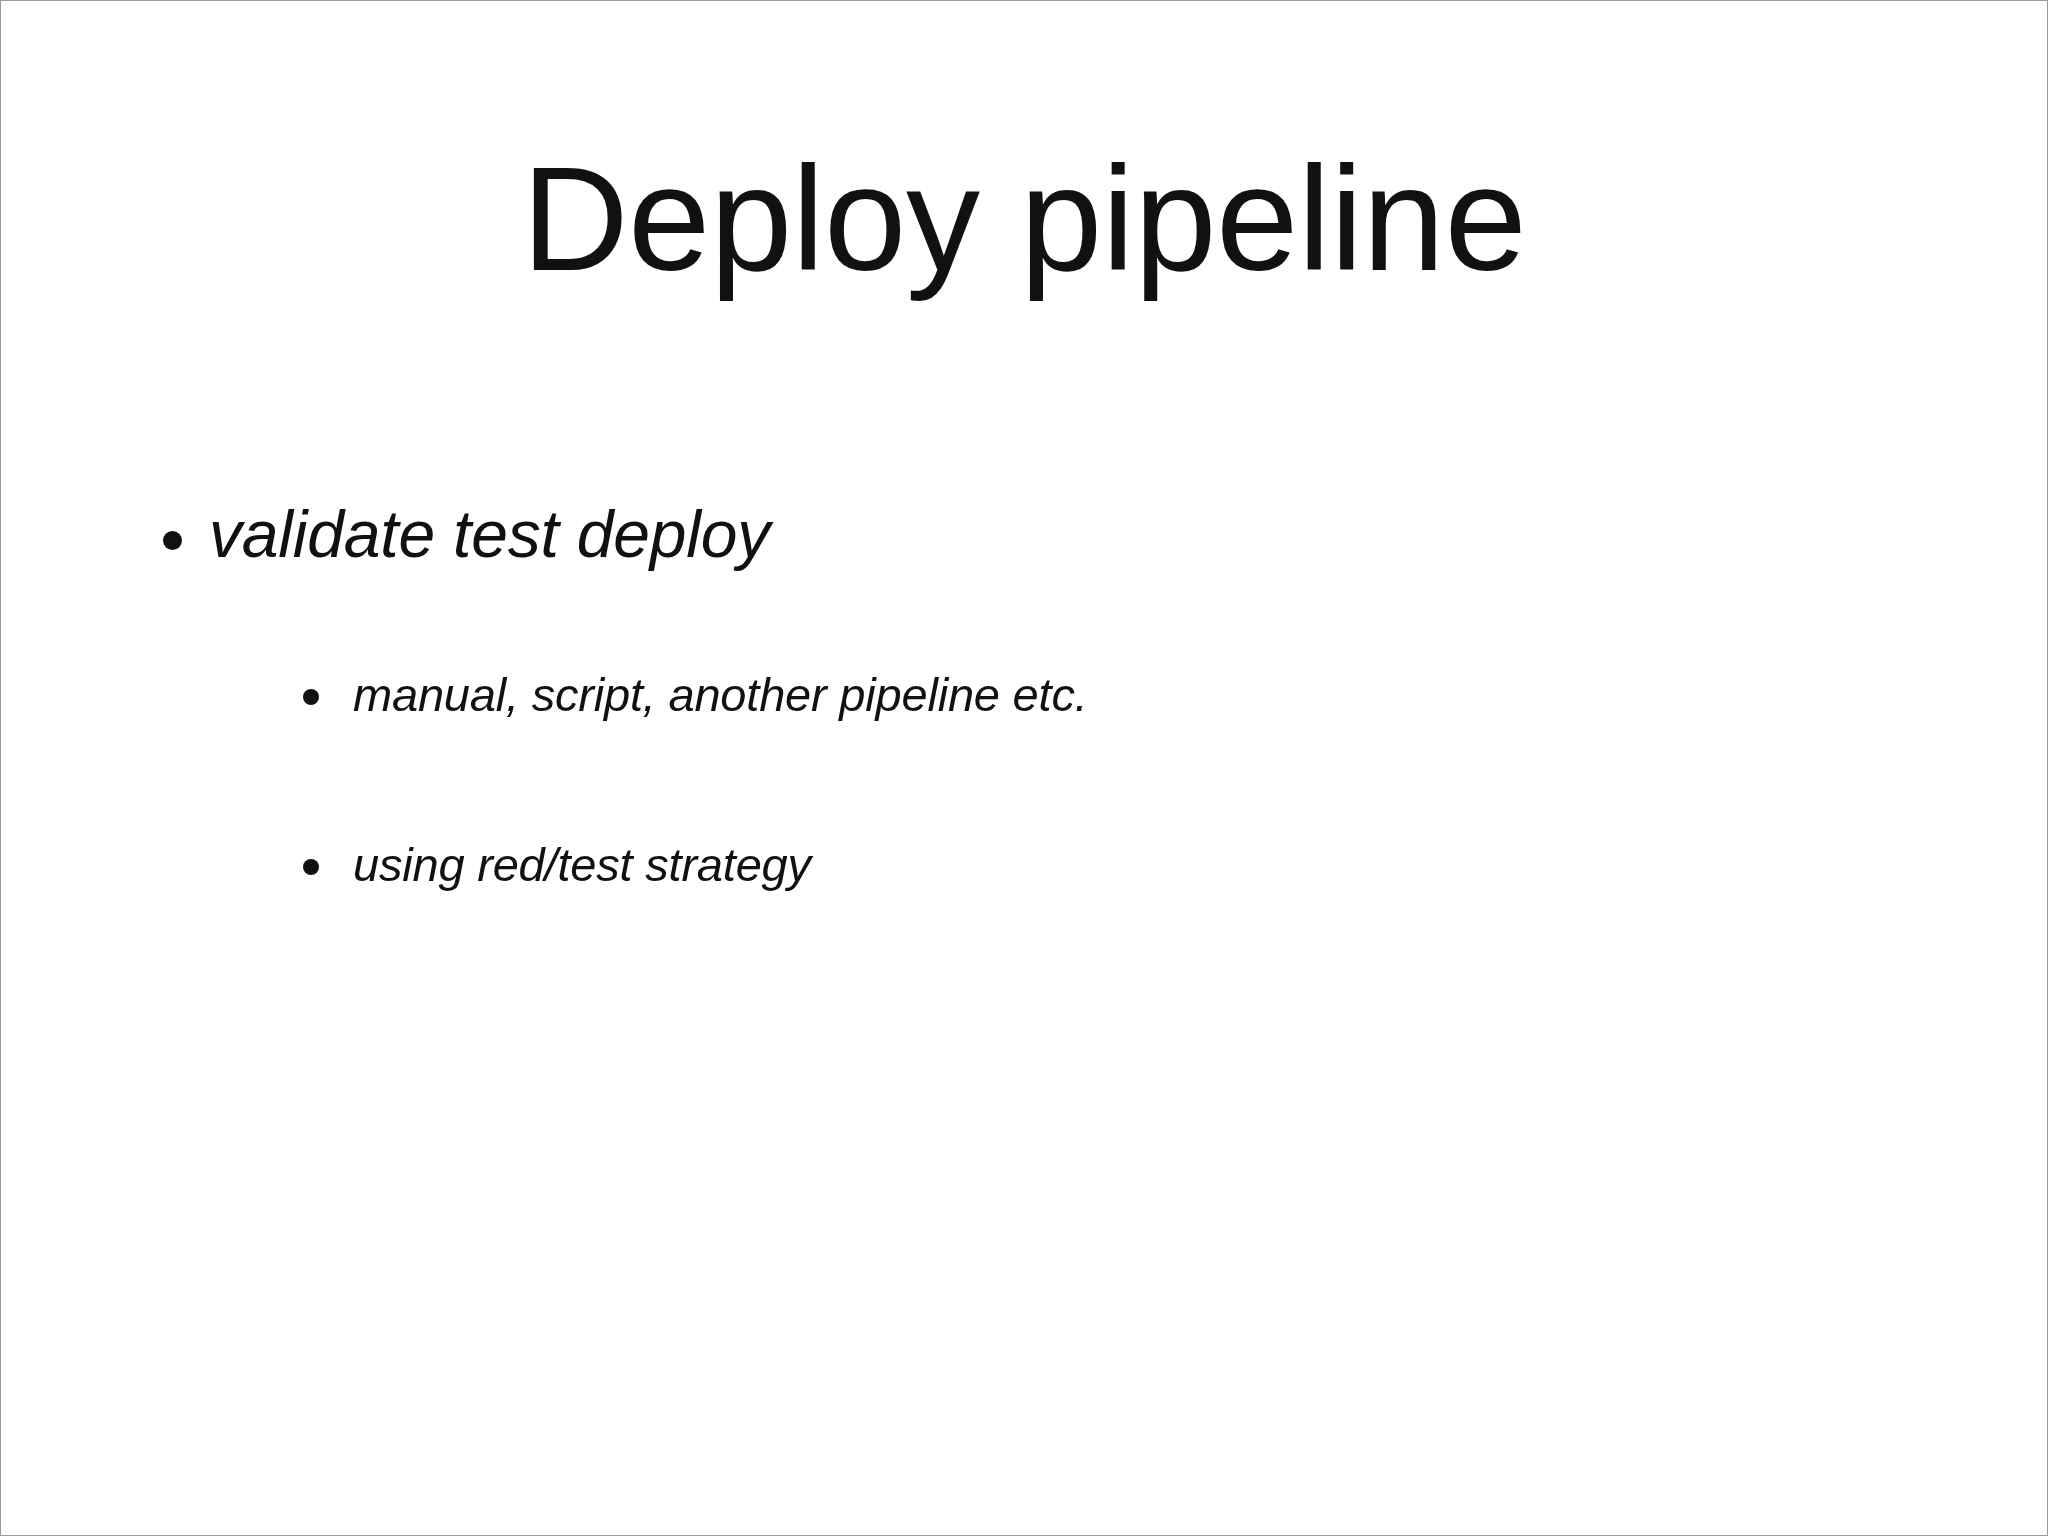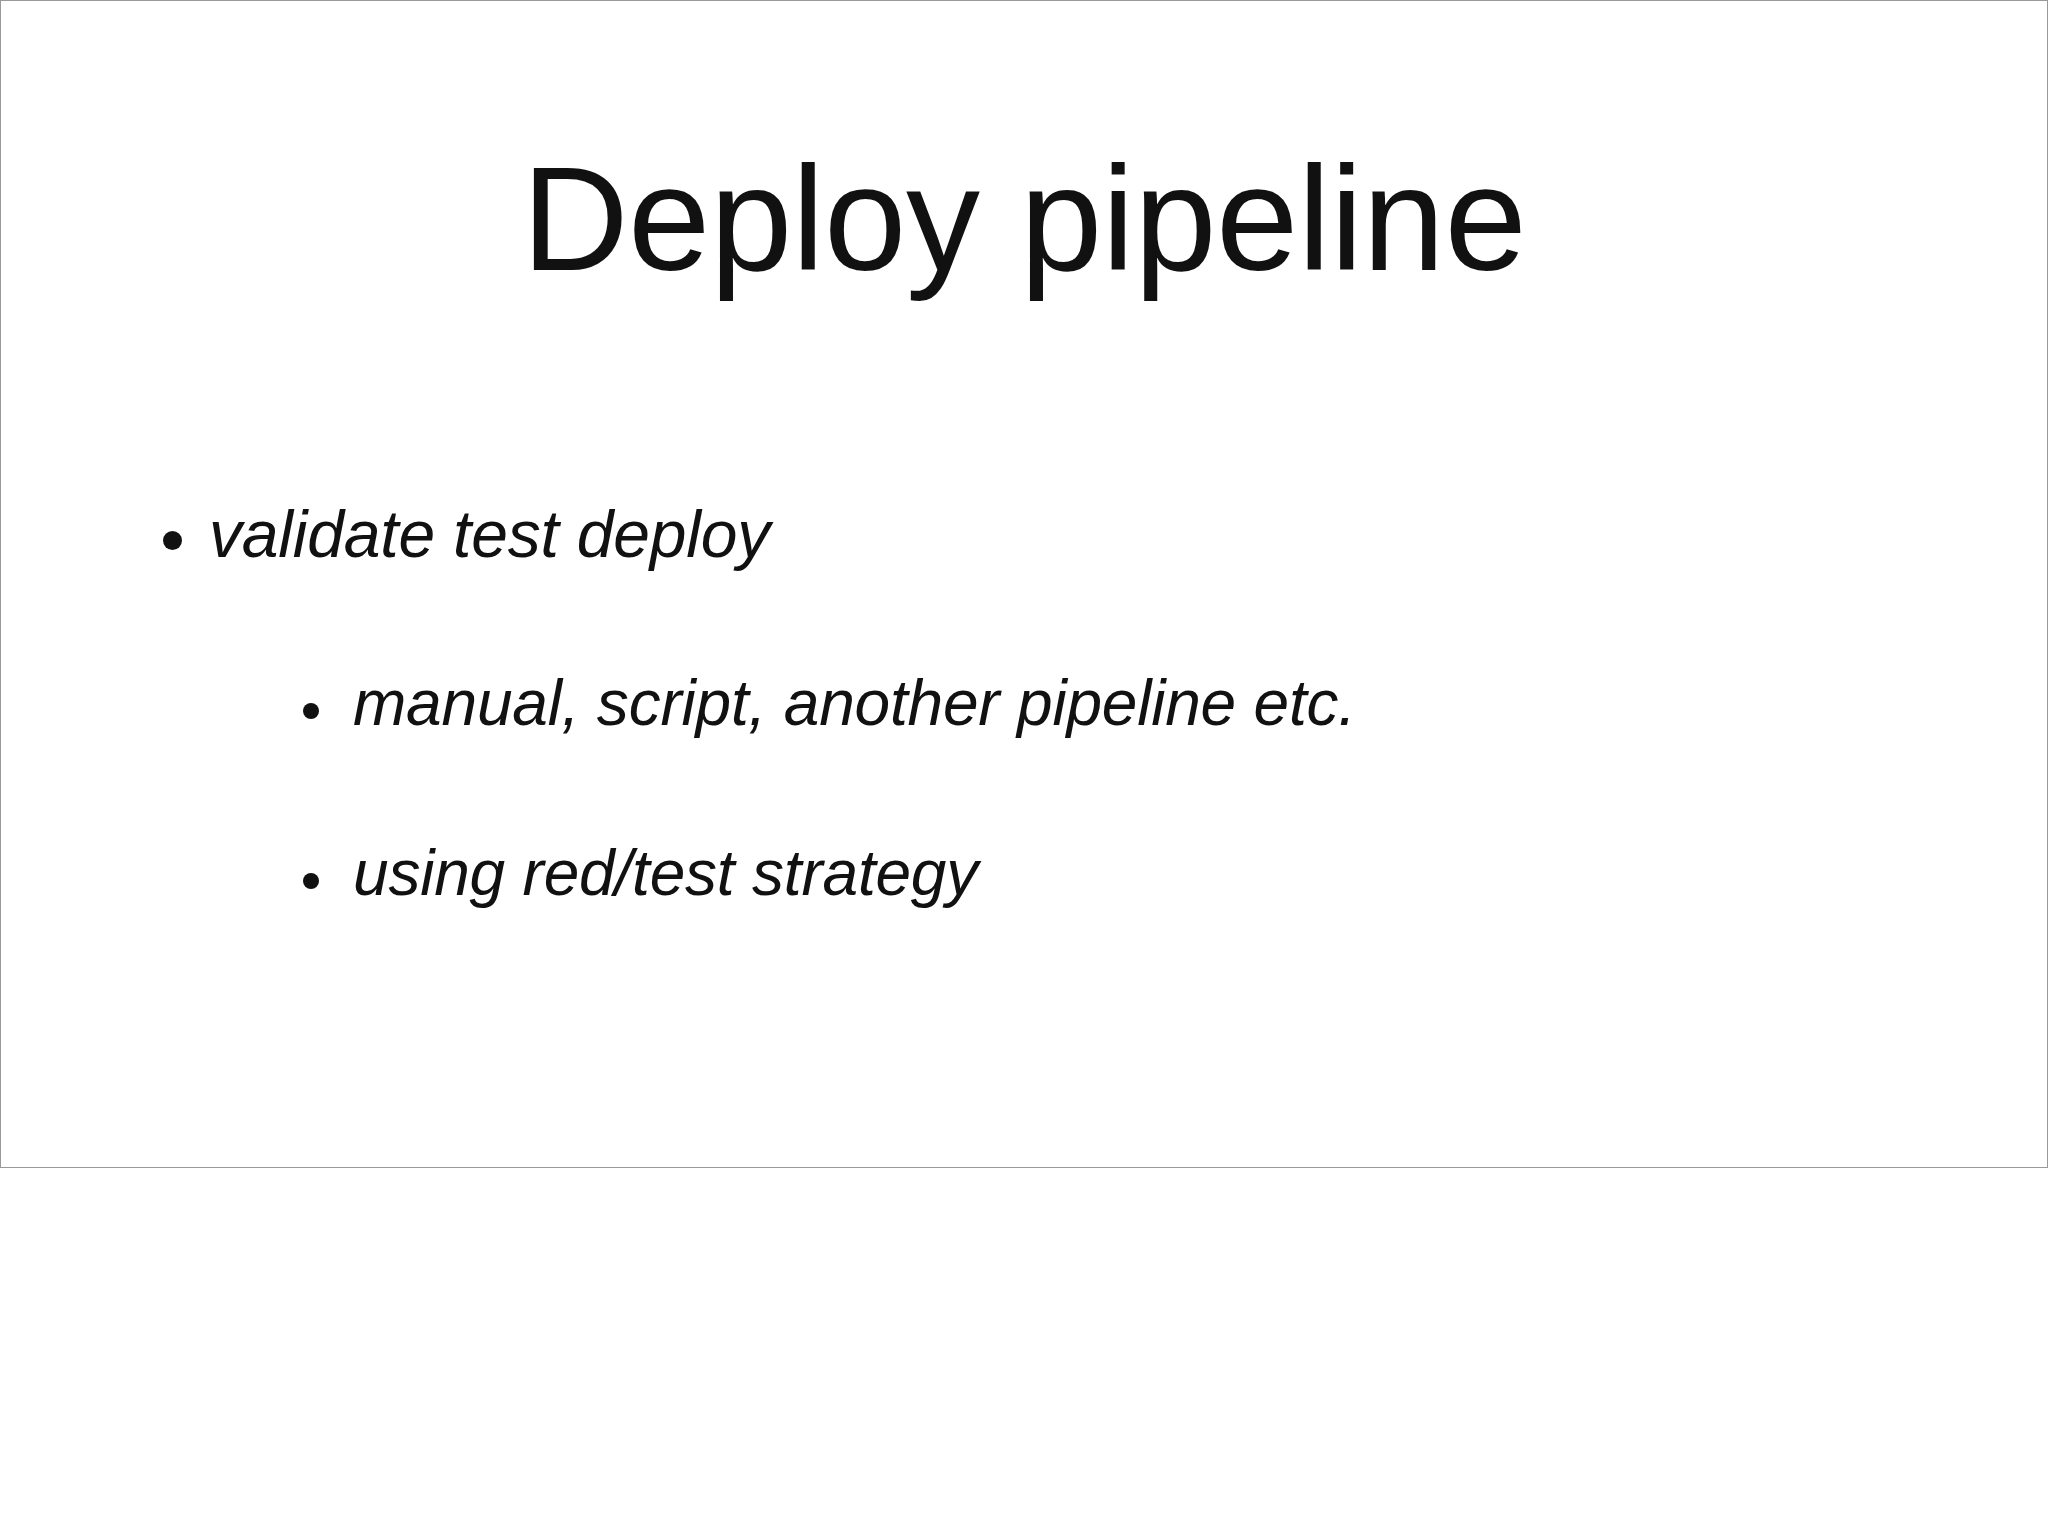--- a/index.html
+++ b/index.html
@@ -5,21 +5,21 @@
 <style>
   html, body {
     margin: 0;
     padding: 0;
     background: #ffffff;
   }
 
   .slide {
     position: relative;
     width: 2048px;
-    height: 1168px;
+    height: 1536px;
     background: #ffffff;
     border: 1px solid #9a9a9a;
     box-sizing: border-box;
     overflow: hidden;
     font-family: "Liberation Sans", "DejaVu Sans", sans-serif;
     color: #0d0d0d;
   }
 
   
   .slide-title {
@@ -91,21 +91,21 @@
   .bullet-text {
     font-size: 66px;
     line-height: 1;
     font-weight: 300;
     letter-spacing: -0.2px;
     white-space: nowrap;
     color: #111111;
   }
 
   .level-2 .bullet-text {
-    font-size: 64px;
+    font-size: 47px;
   }
 </style>
 </head>
 <body>
 
 <div class="slide">
 
   <div class="slide-title">Deploy pipeline</div>
 
   <div class="body-list">

